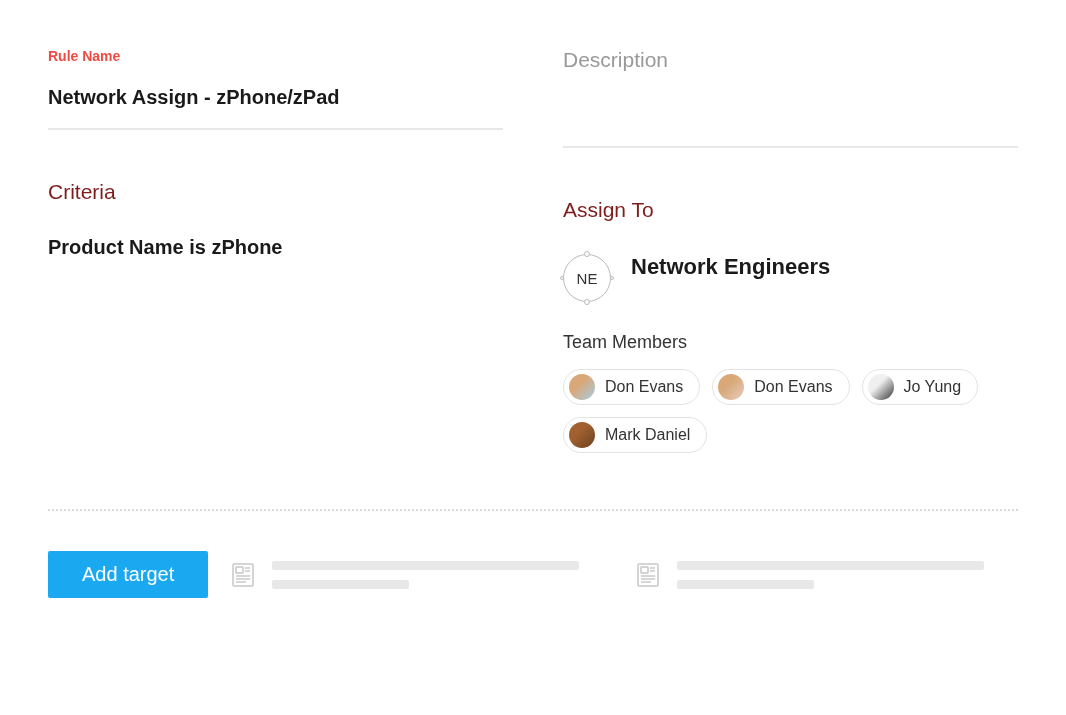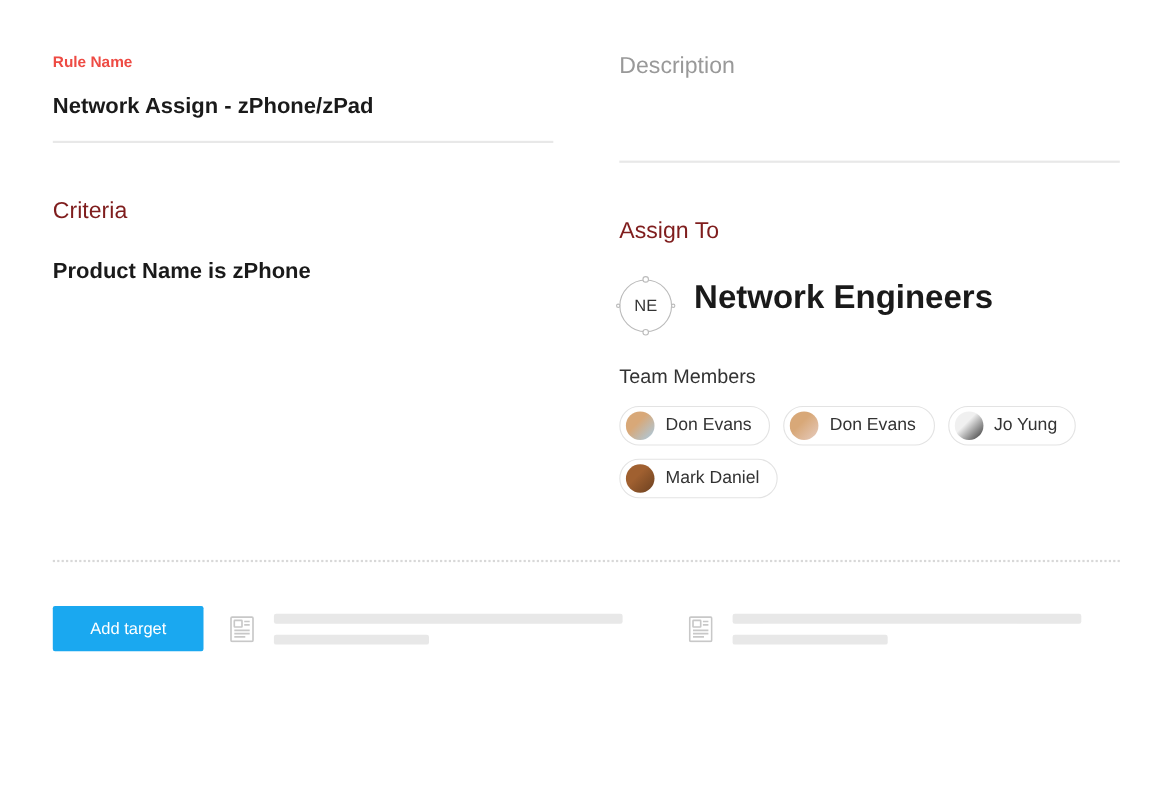--- a/index.html
+++ b/index.html
@@ -113,21 +113,21 @@
       left: -4px;
       top: 50%;
       transform: translateY(-50%);
     }
     .team-badge .dot-right {
       right: -4px;
       top: 50%;
       transform: translateY(-50%);
     }
     .assign-name {
-      font-size: 30px;
+      font-size: 22px;
       font-weight: 700;
       color: #1a1a1a;
     }
     .team-members-label {
       font-size: 18px;
       color: #333;
       font-weight: 400;
       margin-bottom: 16px;
     }
     .chips {
@@ -166,21 +166,21 @@
     .footer-row {
       display: flex;
       align-items: center;
       gap: 24px;
       margin-top: 40px;
     }
     .add-target-btn {
       background: #1aa8f0;
       color: #fff;
       border: none;
-      font-size: 15px;
+      font-size: 20px;
       font-weight: 500;
       padding: 12px 34px;
       border-radius: 2px;
       cursor: pointer;
     }
     .placeholder-block {
       display: flex;
       align-items: flex-start;
       gap: 18px;
       flex: 1;

